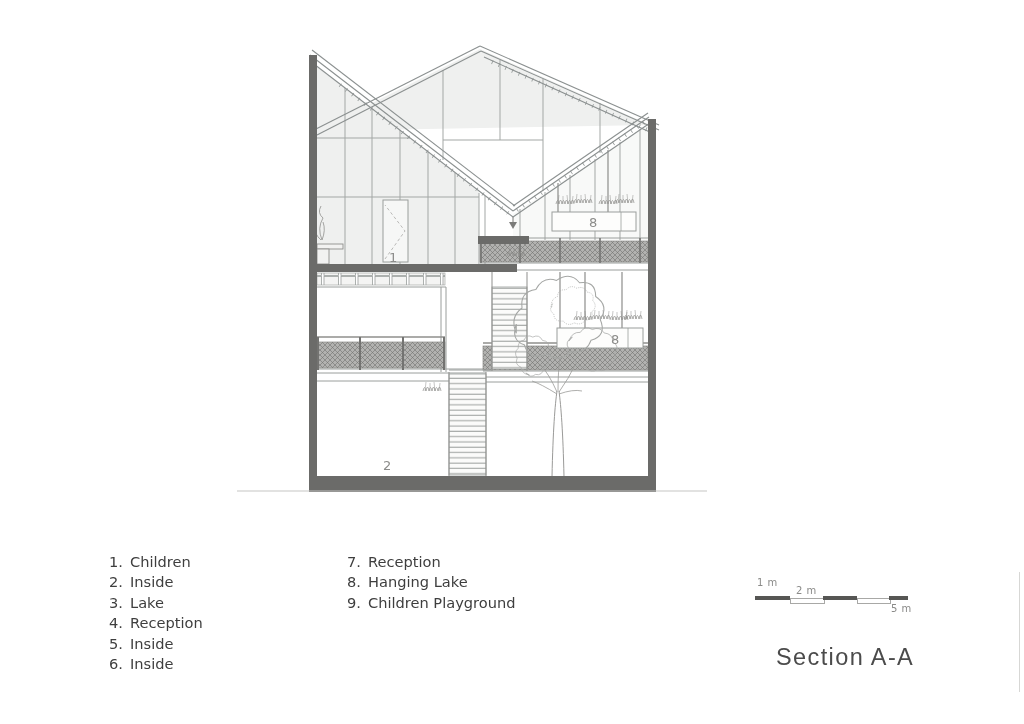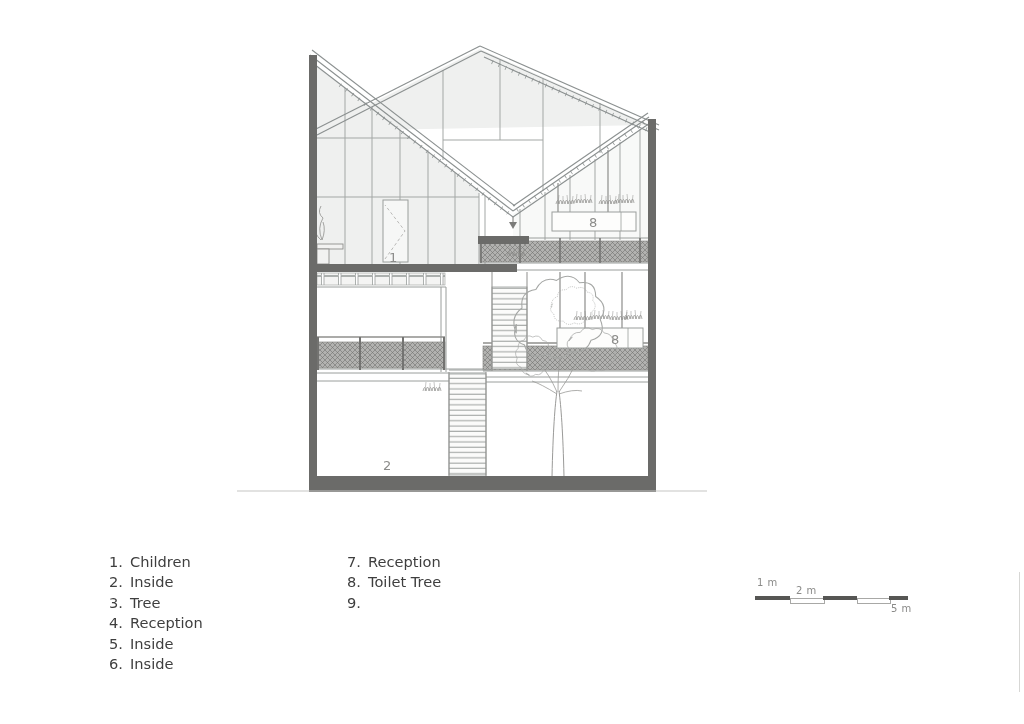--- a/index.html
+++ b/index.html
@@ -221,21 +221,21 @@
     <div class="legend-row">
         <span class="n">1.</span>
         <span>Children</span>
       </div>
     <div class="legend-row">
         <span class="n">2.</span>
         <span>Inside</span>
       </div>
     <div class="legend-row">
         <span class="n">3.</span>
-        <span>Tree</span>
+        <span>Lake</span>
       </div>
     <div class="legend-row">
         <span class="n">4.</span>
         <span>Reception</span>
       </div>
     <div class="legend-row">
         <span class="n">5.</span>
         <span>Inside</span>
       </div>
     <div class="legend-row">
@@ -243,33 +243,35 @@
         <span>Inside</span>
       </div>
   </div>
   <div class="legend-col" id="legend-col-2">
     <div class="legend-row">
         <span class="n">7.</span>
         <span>Reception</span>
       </div>
     <div class="legend-row">
         <span class="n">8.</span>
-        <span>Toilet Tree</span>
+        <span>Hanging Lake</span>
       </div>
     <div class="legend-row">
         <span class="n">9.</span>
+        <span>Children Playground</span>
       </div>
   </div>
 
   <div>
     <div class="sb-dark" style="left:755px;top:596px;width:35px;"></div>
     <div class="sb-light" style="left:790px;top:598px;width:33px;"></div>
     <div class="sb-dark" style="left:823px;top:596px;width:34px;"></div>
     <div class="sb-light" style="left:857px;top:598px;width:32px;"></div>
     <div class="sb-dark" style="left:889px;top:596px;width:19px;"></div>
     <div class="sb-label" style="left:757px;top:577px;text-align:center;">1 m</div>
     <div class="sb-label" style="left:796px;top:585px;">2 m</div>
     <div class="sb-label" style="left:891px;top:603px;text-align:center;">5 m</div>
   </div>
 
+  <div id="section-title">Section A-A</div>
 
   <div id="page-edge"></div>
 </div>
 
 </body></html>

